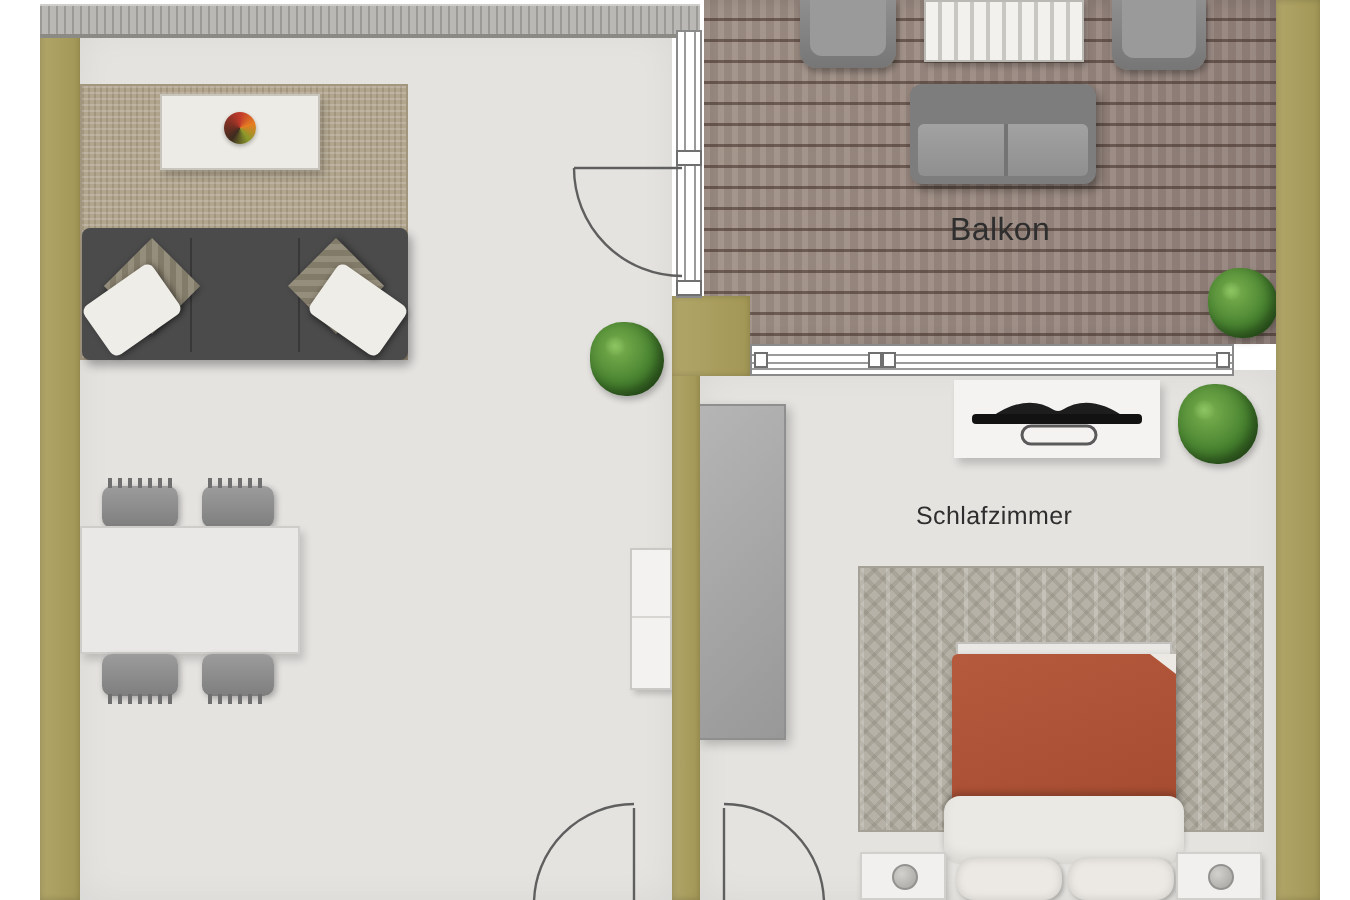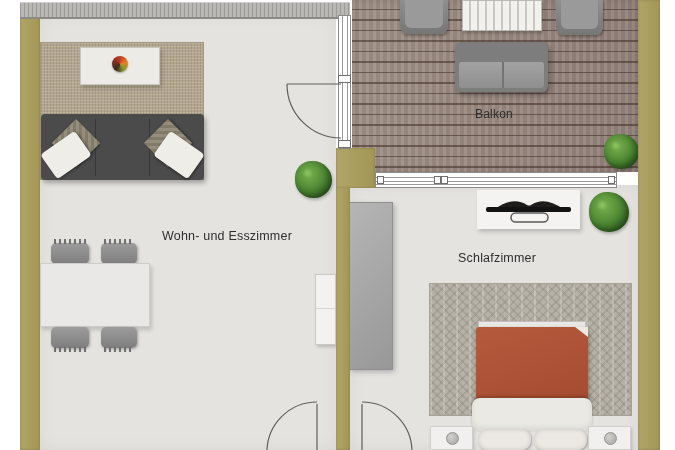--- a/index.html
+++ b/index.html
@@ -113,21 +113,21 @@
   .fold{left:472px;top:398px;width:120px;height:34px;background:#ebe9e4;border-radius:8px;
     box-shadow:0 -2px 3px rgba(0,0,0,.2), inset 0 -4px 6px rgba(0,0,0,.08);}
   .bed-pillow{background:#ece9e4;border-radius:9px;box-shadow:inset 0 0 5px rgba(0,0,0,.14),1px 1px 2px rgba(0,0,0,.25);}
   .nightstand{width:43px;height:24px;background:#f1f0ee;border:1px solid #d2d0cc;box-sizing:border-box;
     box-shadow:1px 2px 3px rgba(0,0,0,.18);}
   .knob{position:absolute;left:50%;top:50%;width:13px;height:13px;margin:-6px 0 0 -6px;border-radius:50%;
     background:radial-gradient(circle at 35% 35%,#d3d1cd,#a5a39f);border:1px solid #949290;box-sizing:border-box;}
 
   
   .room-label{color:#2e2e2e;font-size:12.5px;letter-spacing:.2px;white-space:nowrap;}
-  .room-label.balkon{font-size:12px;}
+  .room-label.balkon{font-size:16px;}
 
   svg.overlay{position:absolute;left:0;top:0;pointer-events:none;}
 </style>
 </head>
 <body>
 
 <div class="plan">
 
   <div class="abs floor floor-living"></div>
   <div class="abs floor floor-bedroom"></div>
@@ -208,17 +208,16 @@
     <g stroke="#5f5f5f" stroke-width="1.2" fill="none">
       <path d="M287 84 L341 84"></path>
       <path d="M287 84 A54 54 0 0 0 341 138"></path>
       <path d="M317 404 L317 450"></path>
       <path d="M317 402 A50 50 0 0 0 267 452"></path>
       <path d="M362 404 L362 450"></path>
       <path d="M362 402 A50 50 0 0 1 412 452"></path>
     </g>
   </svg>
 
-  <div class="abs room-label" style="left:162px;top:229px;">Wohn- und Esszimmer</div>
   <div class="abs room-label balkon" style="left:475px;top:107px;">Balkon</div>
   <div class="abs room-label" style="left:458px;top:251px;">Schlafzimmer</div>
 
 </div>
 
 </body></html>

